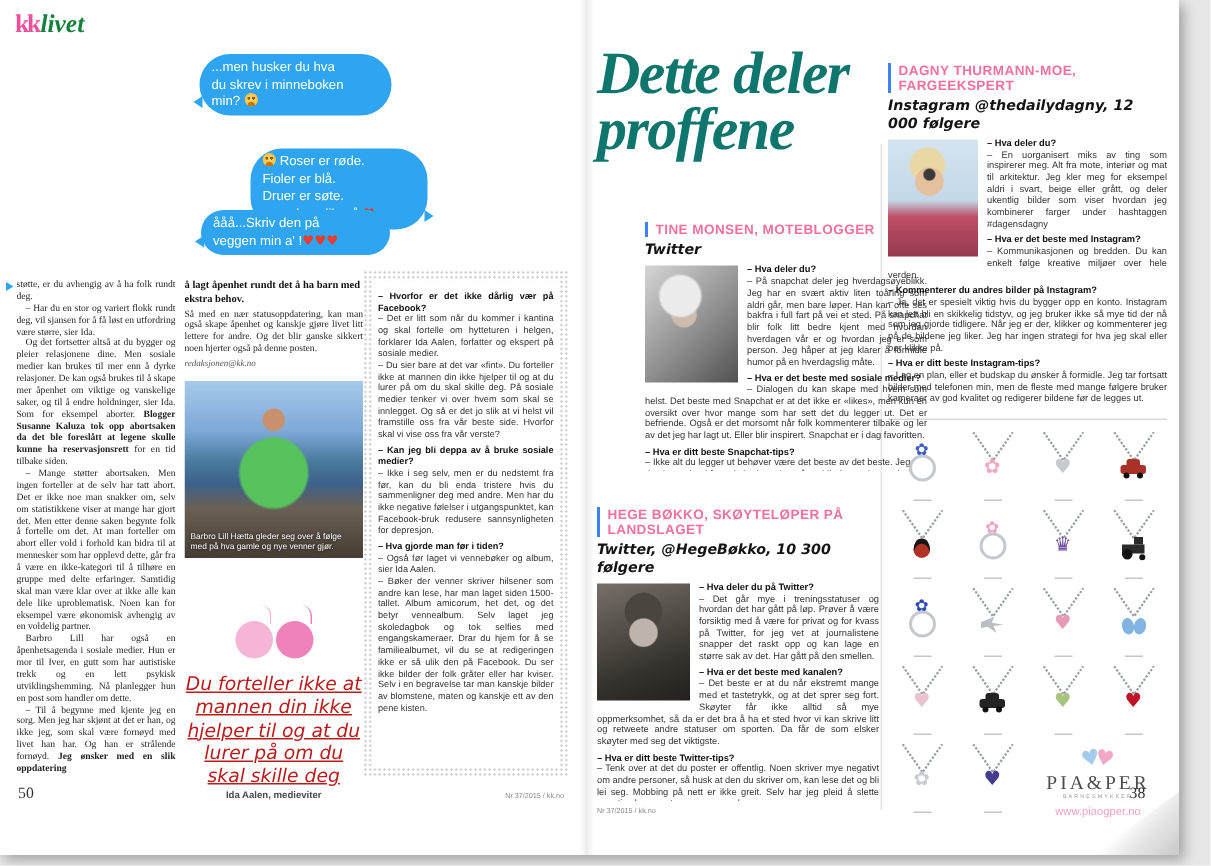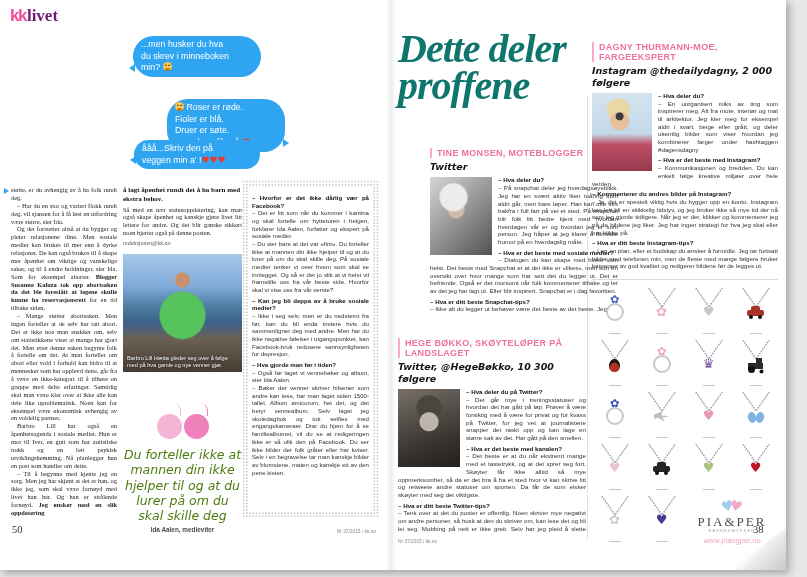--- a/index.html
+++ b/index.html
@@ -7,22 +7,22 @@
        font-family:"Liberation Serif",serif;-webkit-font-smoothing:antialiased;}
   .paper{position:absolute;left:0;top:0;width:786px;height:570px;background:#fff;
          box-shadow:3px 3px 8px rgba(0,0,0,.3);}
   .seam{position:absolute;left:386px;top:0;width:10px;height:570px;
         background:linear-gradient(90deg,rgba(0,0,0,0),rgba(0,0,0,.07) 50%,rgba(0,0,0,0));}
   .curl{position:absolute;right:0;bottom:0;width:58px;height:42px;
         background:linear-gradient(315deg,#c9c9c9 0%,#ececec 40%,#ffffff 55%);
         clip-path:polygon(100% 0,0 100%,100% 100%);}
   
   .logo{position:absolute;left:10px;top:7px;font-size:17px;line-height:1;}
-  .logo-kk{color:#f0509a;font-family:Liberation Sans, sans-serif;font-weight:bold;letter-spacing:-1.5px;}
-  .logo-livet{color:#701a75;font-family:"Liberation Serif",serif;font-weight:bold;margin-left:1px;}
+  .logo-kk{color:#f0509a;font-family:Liberation Serif, serif;font-weight:bold;letter-spacing:-1.5px;}
+  .logo-livet{color:#15803d;font-family:"Liberation Serif",serif;font-style:italic;font-weight:bold;margin-left:1px;}
   
   .chat .bubble{position:absolute;background:#2fa5f1;color:#fff;border-radius:21px;
         padding:3px 8px;font:8.8px/1.32 "Liberation Sans",sans-serif;}
   .chat .bubble:nth-child(1){left:133px;top:36px;width:112px;}
   .chat .bubble:nth-child(2){left:167px;top:84px;width:102px;margin-top:15px;}
   .chat .bubble:nth-child(3){left:134px;top:140px;width:110px;}
   .chat .bubble:nth-child(1)::before,.chat .bubble:nth-child(3)::before{
         content:"";position:absolute;left:-4px;bottom:5px;width:0;height:0;
         border-top:4px solid transparent;border-bottom:4px solid transparent;border-right:6px solid #2fa5f1;}
   .chat .bubble:nth-child(2)::before{content:"";position:absolute;right:-4px;bottom:5px;width:0;height:0;
@@ -50,40 +50,40 @@
                    radial-gradient(ellipse at 50% 52%,#56c35c 0 22px,transparent 24px),
                    linear-gradient(180deg,#a7c9e9 0%,#7ea9d8 28%,#49799c 46%,#3c628b 58%,#6b6054 72%,#453c33 100%);}
   .photo-caption{position:absolute;left:4px;right:4px;bottom:3px;color:#fff;
         font:5.6px/1.25 "Liberation Sans",sans-serif;text-shadow:0 0 2px rgba(0,0,0,.9);}
   .quote{position:absolute;left:123px;top:414px;width:119px;text-align:center;}
   .qc{display:inline-block;width:25px;height:25px;border-radius:50%;position:relative;}
   .qc::after{content:"";position:absolute;right:1px;top:-11px;width:7px;height:13px;
         border-right:1.5px solid currentColor;border-top-right-radius:9px;}
   .qc1{background:#f6b5d6;color:#f6b5d6;margin-right:2px;}
   .qc2{background:#ef82ba;color:#ef82ba;}
-  .quote-text{font:italic 12.5px/1.22 "DejaVu Sans",sans-serif;color:#4d7c0f;margin-top:4px;}
+  .quote-text{font:italic 12.5px/1.22 "DejaVu Sans",sans-serif;color:#b91c1c;margin-top:4px;text-decoration:underline;}
   .quote-attr{font:bold 6.4px/1.2 "Liberation Sans",sans-serif;color:#4a4a4a;margin-top:3px;}
   
   .dotbox{position:absolute;left:242px;top:180px;width:137px;height:338px;
         background-image:radial-gradient(#cbcbcb .6px,transparent .95px);background-size:3.2px 3.2px;
         padding:0;box-sizing:border-box;}
   .dotbox-inner{position:absolute;left:7px;top:7px;right:7px;bottom:7px;background:#fff;padding:4px 3px;overflow:hidden;}
   .kjappe-title{font:italic 13px/1.08 "DejaVu Sans",sans-serif;color:#5d5d5d;margin-bottom:3px;}
   .qa{text-align:justify;}
   .qa .q{font-weight:bold;color:#101010;margin:3px 0 0;}
   .qa .a{margin:0;}
   #kjappe-qa{font:6.1px/1.26 "Liberation Sans",sans-serif;color:#333;}
   
   .main-title{position:absolute;left:398px;top:30px;width:200px;
         font:bold italic 40px/.93 "Liberation Serif",serif;color:#0f766e;letter-spacing:-1px;}
   .vrule{position:absolute;left:587px;top:96px;width:1px;height:444px;background:#e3e3e3;}
   .hrule{position:absolute;left:592px;top:279px;width:186px;height:1px;background:#dadada;}
   .profile{position:absolute;overflow:hidden;}
   .profile-name{font:bold 9px/1.12 "Liberation Sans",sans-serif;color:#f0709f;letter-spacing:.3px;
-        border-left:2px solid #f9a8d4;padding-left:5px;text-transform:uppercase;}
+        border-left:2px solid #3b82f6;padding-left:5px;text-transform:uppercase;}
   .profile-channel{font:bold italic 9.5px/1.2 "DejaVu Sans",sans-serif;color:#141414;margin:3px 0 4px;}
   .pqa{font:6.2px/1.24 "Liberation Sans",sans-serif;color:#333;}
   .pqa .photo{float:left;margin:1px 6px 2px 0;}
   .photo-tine{width:62px;height:78px;
         background:radial-gradient(circle at 38% 26%,#ececec 0 13px,transparent 15px),
                    radial-gradient(circle at 42% 42%,#cdbcae 0 8px,transparent 9px),
                    linear-gradient(135deg,#d6d6d6 0%,#8f8f8f 55%,#515151 100%);}
   .photo-hege{width:62px;height:78px;
         background:radial-gradient(circle at 50% 42%,#bdb5ab 0 9px,transparent 10px),
                    radial-gradient(circle at 50% 24%,#4a453f 0 12px,transparent 13px),
@@ -223,21 +223,21 @@
         <p class="q">– Hva er det beste med kanalen?</p>
         <p class="a">– Det beste er at du når ekstremt mange med et tastetrykk, og at det sprer seg fort. Skøyter får ikke alltid så mye oppmerksomhet, så da er det bra å ha et sted hvor vi kan skrive litt og retweete andre statuser om sporten. Da får de som elsker skøyter med seg det viktigste.</p>
         <p class="q">– Hva er ditt beste Twitter-tips?</p>
         <p class="a">– Tenk over at det du poster er offentlig. Noen skriver mye negativt om andre personer, så husk at den du skriver om, kan lese det og bli lei seg. Mobbing på nett er ikke greit. Selv har jeg pleid å slette negative kommentarer om meg selv.</p>
       </div>
 
   </div>
 
   <div class="profile profile-dagny">
     <div class="profile-name">DAGNY THURMANN-MOE, FARGEEKSPERT</div>
-    <div class="profile-channel">Instagram @thedailydagny, 2 000 følgere</div>
+    <div class="profile-channel">Instagram @thedailydagny, 12 000 følgere</div>
     <div class="pqa qa" id="qa-2">
       <div class="photo photo-dagny"></div>
     <p class="q">– Hva deler du?</p>
         <p class="a">– En uorganisert miks av ting som inspirerer meg. Alt fra mote, interiør og mat til arkitektur. Jeg kler meg for eksempel aldri i svart, beige eller grått, og deler ukentlig bilder som viser hvordan jeg kombinerer farger under hashtaggen #dagensdagny</p>
         <p class="q">– Hva er det beste med Instagram?</p>
         <p class="a">– Kommunikasjonen og bredden. Du kan enkelt følge kreative miljøer over hele verden.</p>
         <p class="q">– Kommenterer du andres bilder på Instagram?</p>
         <p class="a">– Ja, det er spesielt viktig hvis du bygger opp en konto. Instagram kan lett bli en skikkelig tidstyv, og jeg bruker ikke så mye tid der nå som jeg gjorde tidligere. Når jeg er der, klikker og kommenterer jeg på de bildene jeg liker. Jeg har ingen strategi for hva jeg skal eller bør klikke på.</p>
         <p class="q">– Hva er ditt beste Instagram-tips?</p>
         <p class="a">– Lag en plan, eller et budskap du ønsker å formidle. Jeg tar fortsatt bilder med telefonen min, men de fleste med mange følgere bruker kameraer av god kvalitet og redigerer bildene før de legges ut.</p>

